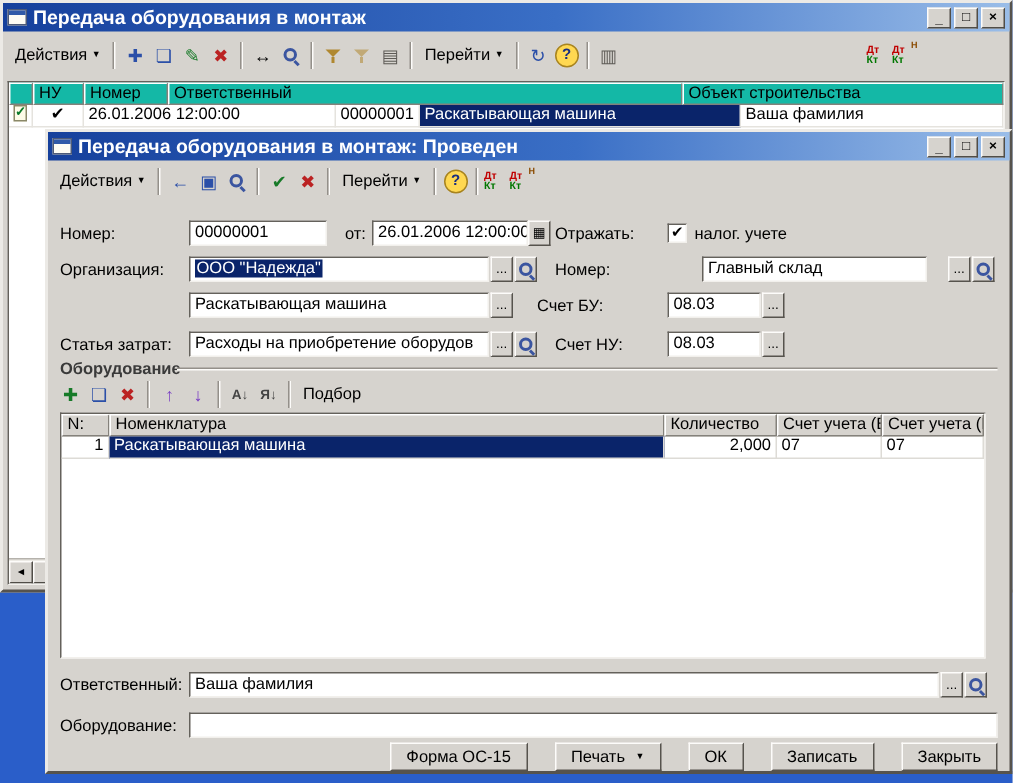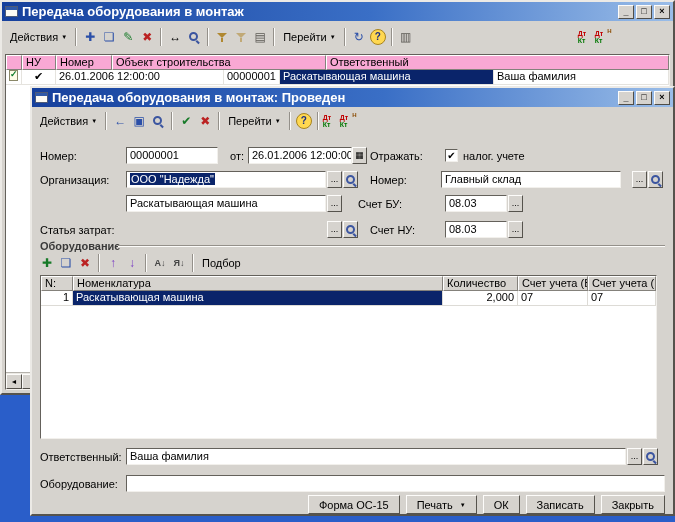--- a/index.html
+++ b/index.html
@@ -40,21 +40,21 @@
   .dtkt{position:relative;display:flex;flex-direction:column;align-items:flex-start;justify-content:center;
         font-size:7px;font-weight:bold;line-height:7px;width:16px}
   .dtkt .d{color:#c00000}.dtkt .k{color:#007700}
   .dtkt .nmark{position:absolute;right:-1px;top:0;font-size:6px;color:#8a4a00}
   .sortic{font-size:9px;font-weight:bold;color:#444}
   
   .list-wrap{flex:1;margin:1px 3px 3px;background:#fff;border:1px solid;border-color:#64615b #f2f0ec #f2f0ec #64615b;position:relative;overflow:hidden}
   .lrow{display:flex}
   .lcell{box-sizing:border-box;height:15px;line-height:13px;padding:0 3px;font-size:11px;white-space:nowrap;overflow:hidden;
          border-right:1px solid #e5e3de;border-bottom:1px solid #e5e3de;flex:0 0 auto}
-  .hc{background:#f9a8d4;border-top:1px solid #fff;border-left:1px solid #fff;border-right:1px solid #84817b;border-bottom:1px solid #84817b;display:flex;align-items:center}
+  .hc{background:#14b8a6;border-top:1px solid #fff;border-left:1px solid #fff;border-right:1px solid #84817b;border-bottom:1px solid #84817b;display:flex;align-items:center}
   .w-mark{width:16px}.w-nu{width:34px}.w-date{width:168px}.w-num{width:56px}.w-obj{width:214px}.w-resp{flex:1 1 auto}
   .cursel{background:#0a246a;color:#fff}
   .cc{text-align:center;justify-content:center}
   .sortmark{font-size:6px;margin-left:auto;color:#333}
   .hscroll{position:absolute;left:0;right:0;bottom:0;height:16px;background:#eceae5;border-top:1px solid #b5b2ac;display:flex;align-items:center}
   .scroll-btn{width:16px;height:15px;background:#d6d3ce;border:1px solid;border-color:#fdfcfa #504d47 #504d47 #fdfcfa;
               display:flex;align-items:center;justify-content:center;font-size:7px;box-sizing:border-box;flex:0 0 auto}
   .sb-right{margin-left:auto}
   .scroll-thumb{width:70px;height:15px;background:#d6d3ce;border:1px solid;border-color:#fdfcfa #504d47 #504d47 #fdfcfa;box-sizing:border-box}
   
@@ -73,21 +73,21 @@
   .grp-line{position:absolute;height:2px;background:linear-gradient(#94908a 1px,#fdfcfa 1px)}
   .eq-toolbar{position:absolute;display:flex;align-items:center;gap:1px}
   
   .grid{position:absolute;box-sizing:border-box;background:#fff;border:1px solid;border-color:#64615b #f2f0ec #f2f0ec #64615b;overflow:hidden}
   .gcell{box-sizing:border-box;height:15px;line-height:13px;padding:0 3px;font-size:11px;white-space:nowrap;overflow:hidden;
          border-right:1px solid #dddbd6;border-bottom:1px solid #dddbd6;flex:0 0 auto}
   .ghc{background:#d6d3ce;border-top:1px solid #fff;border-left:1px solid #fff;border-right:1px solid #84817b;border-bottom:1px solid #84817b}
   .gc-n{width:32px}.gc-nom{width:370px}.gc-qty{width:75px}.gc-bu{width:70px}.gc-nu2{width:68px}
   .tr{text-align:right}
   
-  .footer-btns{position:absolute;display:flex;gap:6px}
+  .footer-btns{position:absolute;display:flex;gap:18px}
   .btn{height:19px;box-sizing:border-box;background:#d6d3ce;border:1px solid;border-color:#fdfcfa #56534d #56534d #fdfcfa;
        padding:0 10px;display:flex;align-items:center;gap:4px;font-size:11px;white-space:nowrap}
 </style>
 </head>
 <body>
 
 <div class="screen">
 
   <div class="win" style="left:0;top:0;width:675px;height:395px">
     <div class="titlebar">
@@ -144,22 +144,22 @@
         <span class="k">Кт</span>
         <span class="nmark">Н</span>
       </span>
     </div>
 
     <div class="list-wrap">
       <div class="lrow">
         <span class="lcell hc w-mark"></span>
         <span class="lcell hc w-nu">НУ</span>
         <span class="lcell hc w-num">Номер</span>
+        <span class="lcell hc w-resp">Ответственный</span>
         <span class="lcell hc w-obj">Объект строительства</span>
-        <span class="lcell hc w-resp">Ответственный</span>
       </div>
       <div class="lrow">
         <span class="lcell w-mark cc"><span class="i-doc"></span></span>
         <span class="lcell w-nu" style="text-align:center">✔</span>
         <span class="lcell w-date">26.01.2006 12:00:00</span>
         <span class="lcell w-num">00000001</span>
         <span class="lcell w-obj cursel">Раскатывающая машина</span>
         <span class="lcell w-resp">Ваша фамилия</span>
       </div>
       <div class="hscroll">
@@ -231,33 +231,34 @@
 
       <span class="lbl" style="left:8px;top:40px">Организация:</span>
       <div class="inp" style="left:94px;top:37px;width:200px">
         <span class="sel-text">ООО "Надежда"</span>
       </div>
       <span class="fbtn" style="left:295px;top:37px">...</span>
       <span class="fbtn" style="left:311px;top:37px">
           <span class="i-mag"></span>
         </span>
       <span class="lbl" style="left:338px;top:40px">Номер:</span>
-      <div class="inp" style="left:409px;top:37px;width:180px">Главный склад</div>
+      <div class="inp" style="left:436px;top:37px;width:150px">Главный склад</div>
       <span class="fbtn" style="left:600px;top:37px">...</span>
       <span class="fbtn" style="left:616px;top:37px">
           <span class="i-mag"></span>
         </span>
 
       <div class="inp" style="left:94px;top:61px;width:200px">Раскатывающая машина</div>
       <span class="fbtn" style="left:295px;top:61px">...</span>
       <span class="lbl" style="left:326px;top:64px">Счет БУ:</span>
       <div class="inp" style="left:413px;top:61px;width:62px">08.03</div>
       <span class="fbtn" style="left:476px;top:61px">...</span>
 
       <span class="lbl" style="left:8px;top:90px">Статья затрат:</span>
+      <div class="inp" style="left:94px;top:87px;width:200px">Расходы на приобретение оборудов</div>
       <span class="fbtn" style="left:295px;top:87px">...</span>
       <span class="fbtn" style="left:311px;top:87px">
           <span class="i-mag"></span>
         </span>
       <span class="lbl" style="left:338px;top:90px">Счет НУ:</span>
       <div class="inp" style="left:413px;top:87px;width:62px">08.03</div>
       <span class="fbtn" style="left:476px;top:87px">...</span>
 
       <span class="grp-label" style="left:8px;top:106px">Оборудование</span>
       <span class="grp-line" style="left:86px;top:111px;width:547px"></span>

